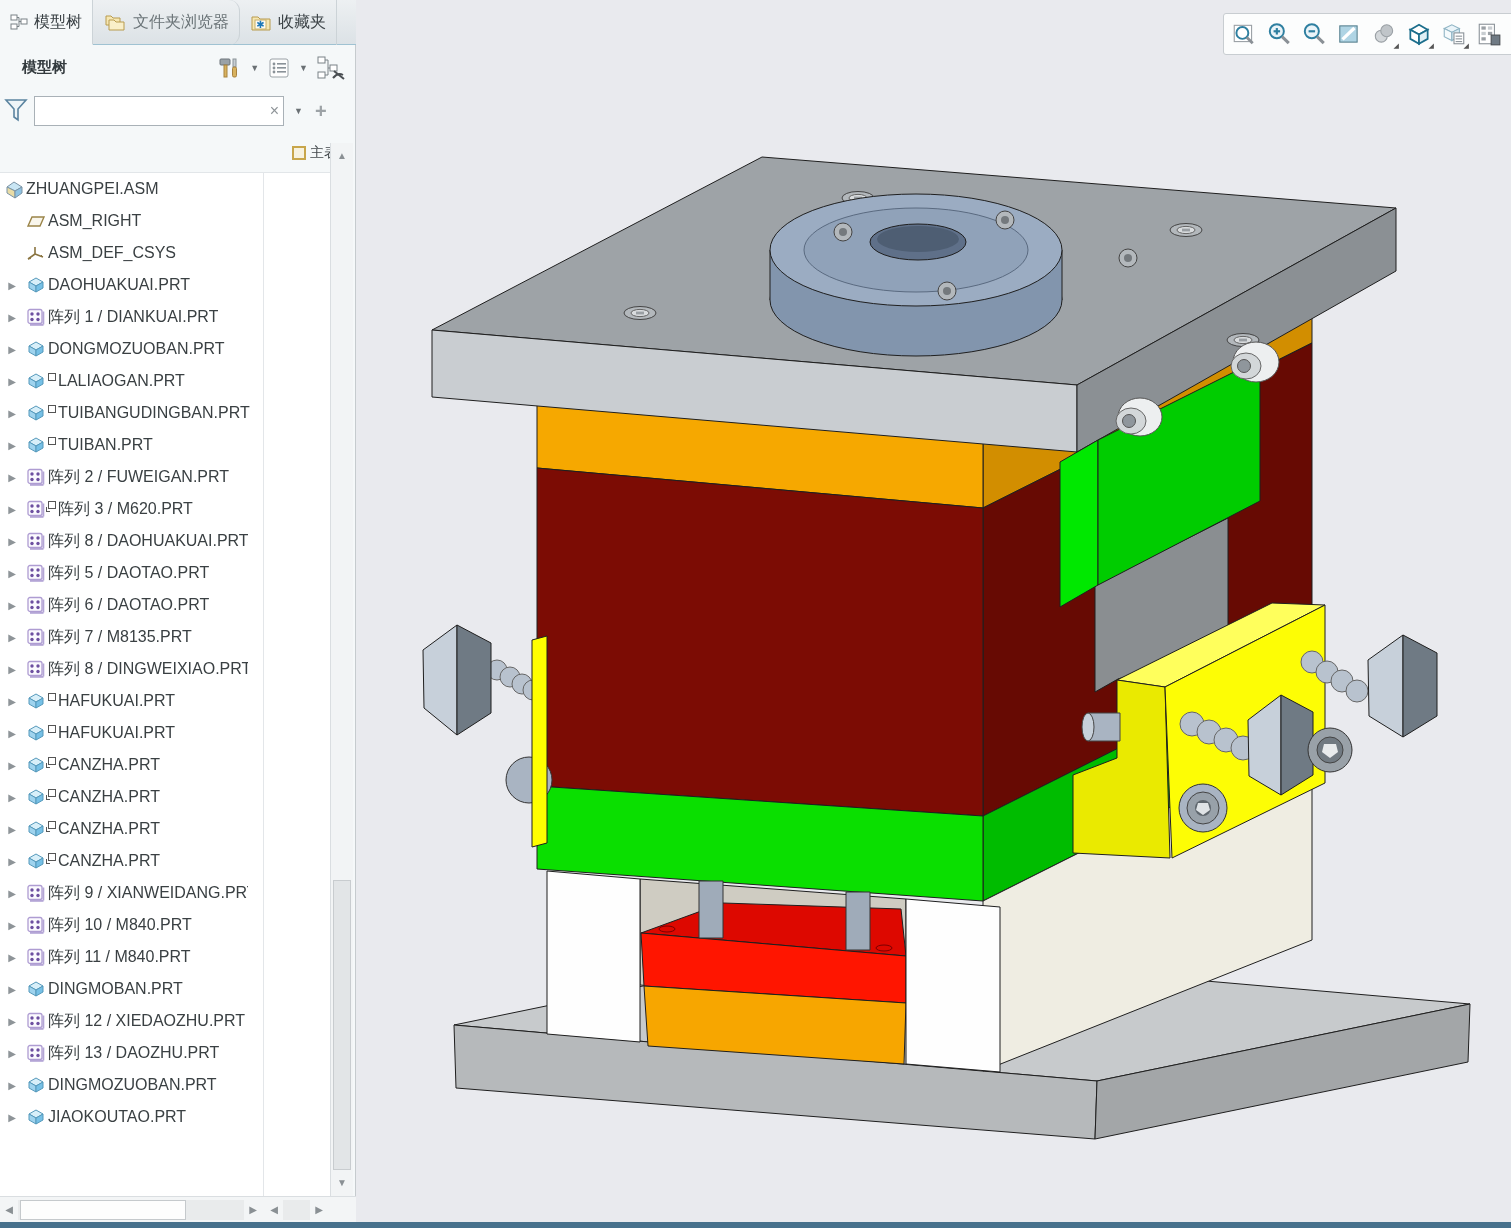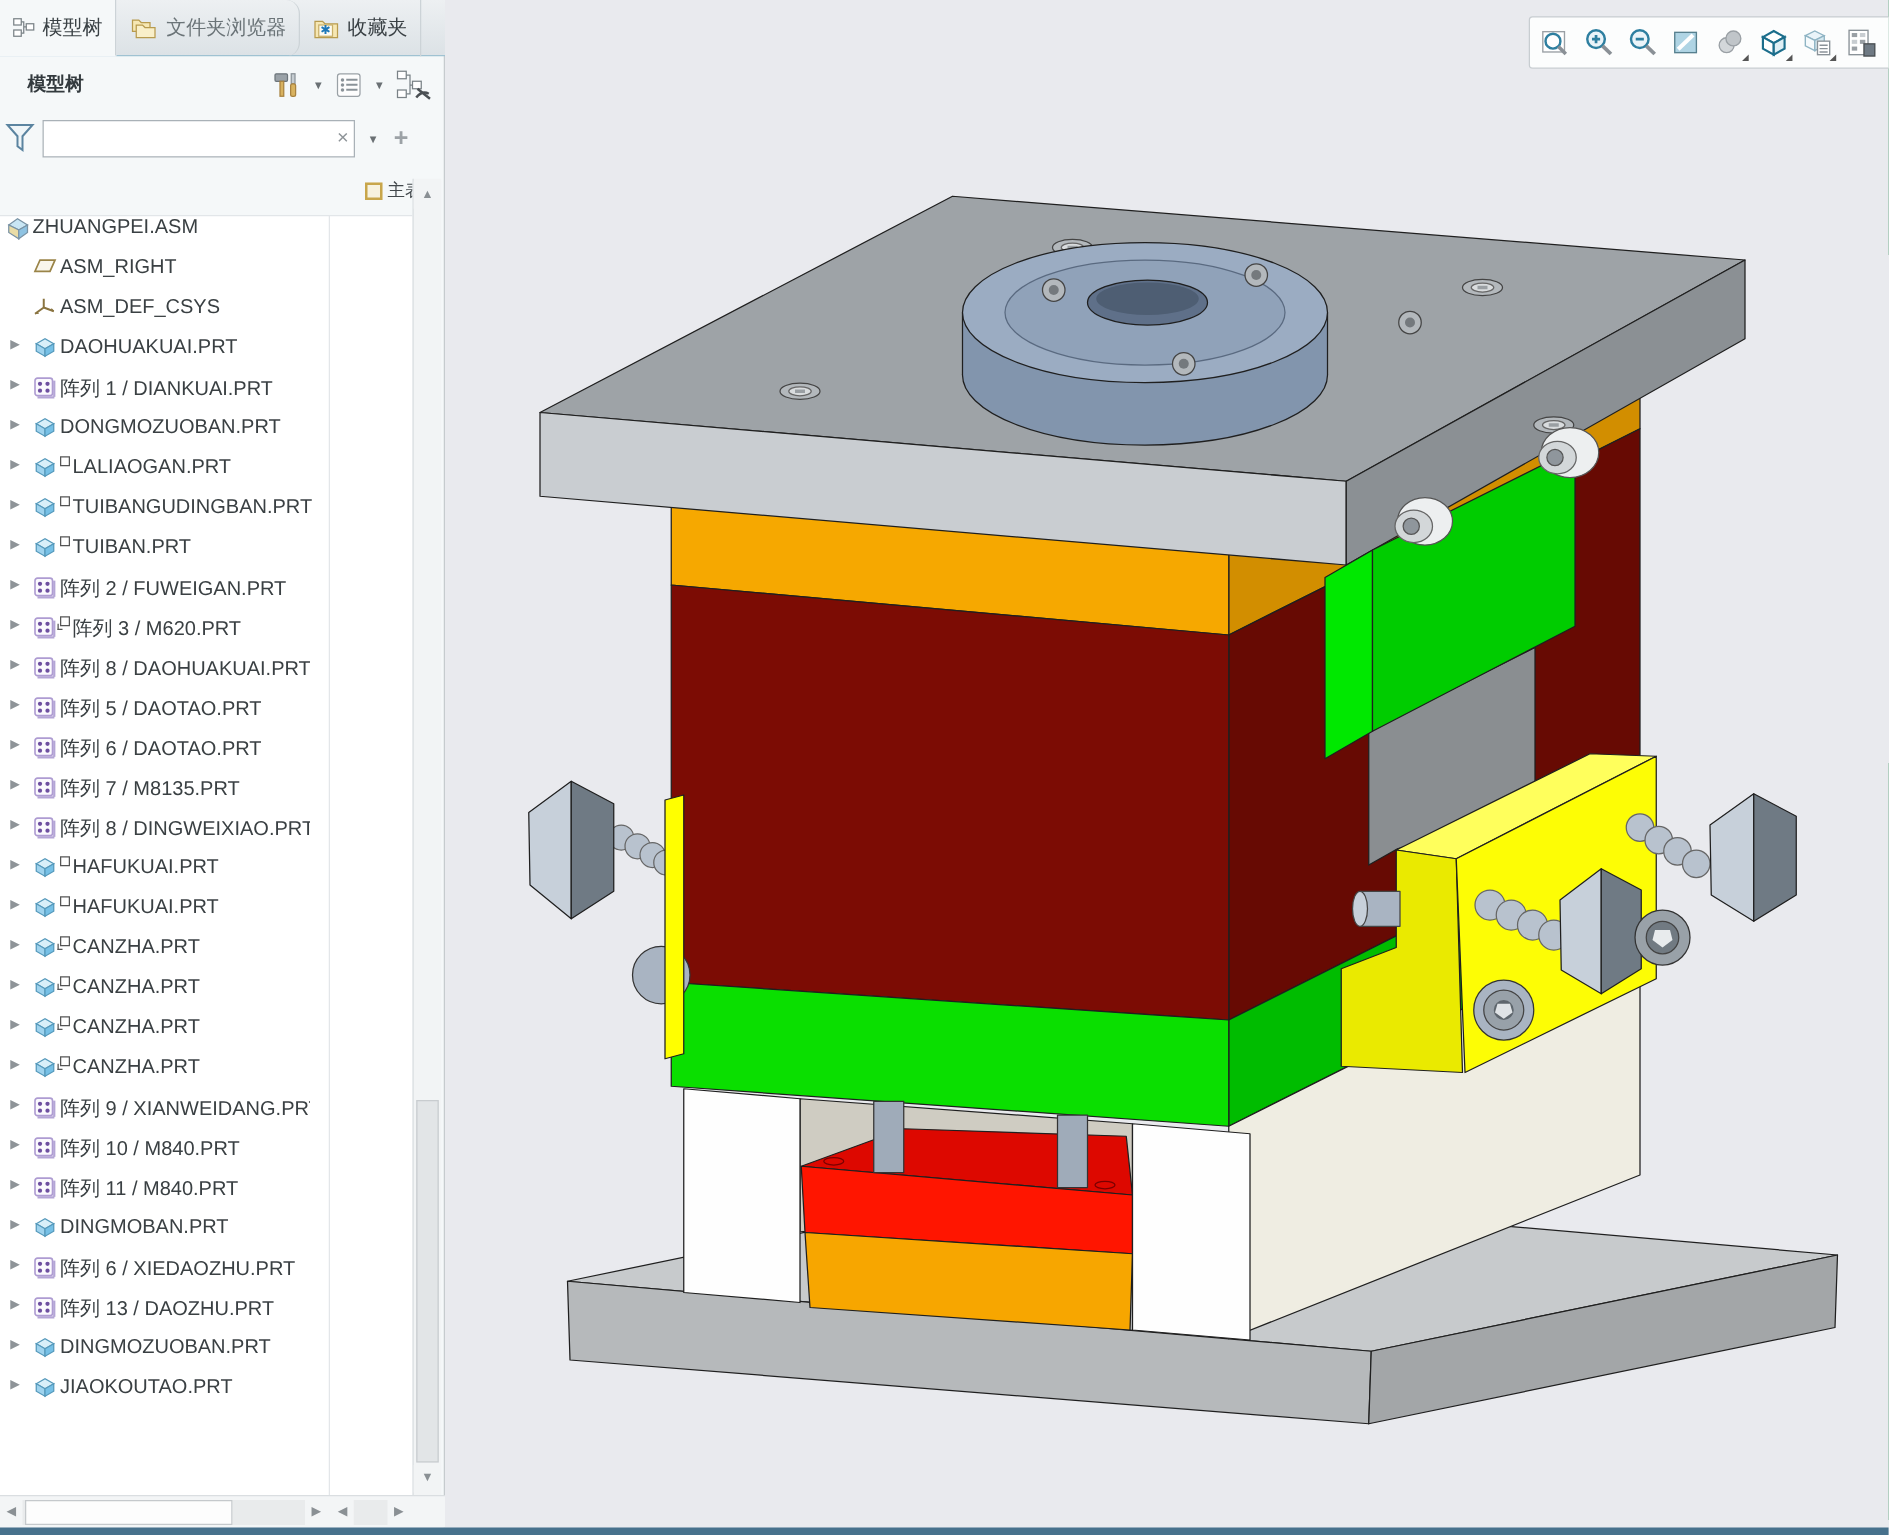--- a/index.html
+++ b/index.html
@@ -1,18 +1,18 @@
 <!DOCTYPE html>
 <html><head>
 <meta charset="utf-8">
 <style>
   * { margin:0; padding:0; box-sizing:border-box; }
   html,body { width:1511px; height:1228px; overflow:hidden;
     font-family:"Liberation Sans", sans-serif; background:#E9EAEE; }
-  .win { position:relative; width:1511px; height:1216px; background:#15803d; }
+  .win { position:relative; width:1511px; height:1216px; background:#5eead4; }
 
   
   .panel { position:absolute; left:0; top:0; width:356px; height:1222px;
     background:#F5F8F9; border-right:1px solid #C6CBCE; }
 
   .tabbar { position:absolute; left:0; top:0; width:356px; height:45px;
     background:linear-gradient(#EDF0F2,#DCE2E6); border-bottom:1px solid #9FC2D2; display:flex; }
   .tab { display:flex; align-items:center; gap:6px; padding:0 10px; height:45px;
     color:#3A4145; font-size:16px; border-right:1px solid #CCD3D7; white-space:nowrap; overflow:hidden; }
   .tab.active { background:#F5F8F9; border-bottom:1px solid #F5F8F9; }
@@ -34,21 +34,21 @@
   .plus { font-size:20px; font-weight:bold; color:#9CA2A6; margin-left:10px; }
 
   .col-header { position:absolute; left:0; top:132px; width:356px; height:40px; }
   .col-header .chwrap { position:absolute; right:4px; top:12px; display:flex; align-items:center; gap:4px;
     font-size:14px; color:#42484C; }
   .chicon { width:14px; height:14px; border:2px solid #C8A64B; background:#F7F2DF; display:inline-block; }
 
   .tree { position:absolute; left:0; top:172px; width:330px; height:1024px; background:#FFFFFF;
     overflow:hidden; border-top:1px solid #E2E6E9; }
   .tree-coldiv { position:absolute; left:263px; top:172px; width:1px; height:1024px; background:#E3E6E9; }
-  .trow { height:32px; display:flex; align-items:flex-start; white-space:nowrap; }
+  .trow { height:32px; display:flex; align-items:center; white-space:nowrap; }
   .arrow { width:24px; text-align:center; font-size:10px; color:#8E9498; flex:0 0 24px; }
   .arrow.empty { visibility:hidden; }
   .indent0 .arrow { flex-basis:2px; width:2px; }
   .ticon { flex:0 0 24px; display:flex; align-items:center; justify-content:center; }
   .tlabel { font-size:16px; color:#3A4043; overflow:hidden; max-width:200px; }
   .marker { position:relative; width:8px; height:8px; border:1px solid #555;
     display:inline-block; margin:0 2px 8px 0; flex:0 0 8px; }
   .marker.flag::after { content:''; position:absolute; left:-3px; bottom:-4px; width:3px; height:4px;
     border-left:1px solid #555; border-bottom:1px solid #555; }
 
@@ -515,21 +515,21 @@
             <svg width="20" height="19" viewBox="0 0 20 19">
               <rect x="2" y="1.5" width="14" height="14" rx="2" fill="#FBFAFE" stroke="#AE9CD2" stroke-width="1.3"></rect>
               <rect x="16.5" y="3.5" width="1.8" height="13" fill="#B4A5D6"></rect>
               <rect x="4" y="16" width="13.5" height="1.8" fill="#B4A5D6"></rect>
               <circle cx="6" cy="6" r="1.7" fill="#6D4FA0"></circle>
               <circle cx="12" cy="6" r="1.7" fill="#6D4FA0"></circle>
               <circle cx="6" cy="11.5" r="1.7" fill="#6D4FA0"></circle>
               <circle cx="12" cy="11.5" r="1.7" fill="#6D4FA0"></circle>
             </svg>
           </span>
-          <span class="tlabel">阵列 6 / XIEDAOZHU.PRT</span>
+          <span class="tlabel">阵列 12 / XIEDAOZHU.PRT</span>
         </div>
         <div class="trow">
           <span class="arrow">▶</span>
           <span class="ticon">
             <svg width="20" height="19" viewBox="0 0 20 19">
               <rect x="2" y="1.5" width="14" height="14" rx="2" fill="#FBFAFE" stroke="#AE9CD2" stroke-width="1.3"></rect>
               <rect x="16.5" y="3.5" width="1.8" height="13" fill="#B4A5D6"></rect>
               <rect x="4" y="16" width="13.5" height="1.8" fill="#B4A5D6"></rect>
               <circle cx="6" cy="6" r="1.7" fill="#6D4FA0"></circle>
               <circle cx="12" cy="6" r="1.7" fill="#6D4FA0"></circle>

